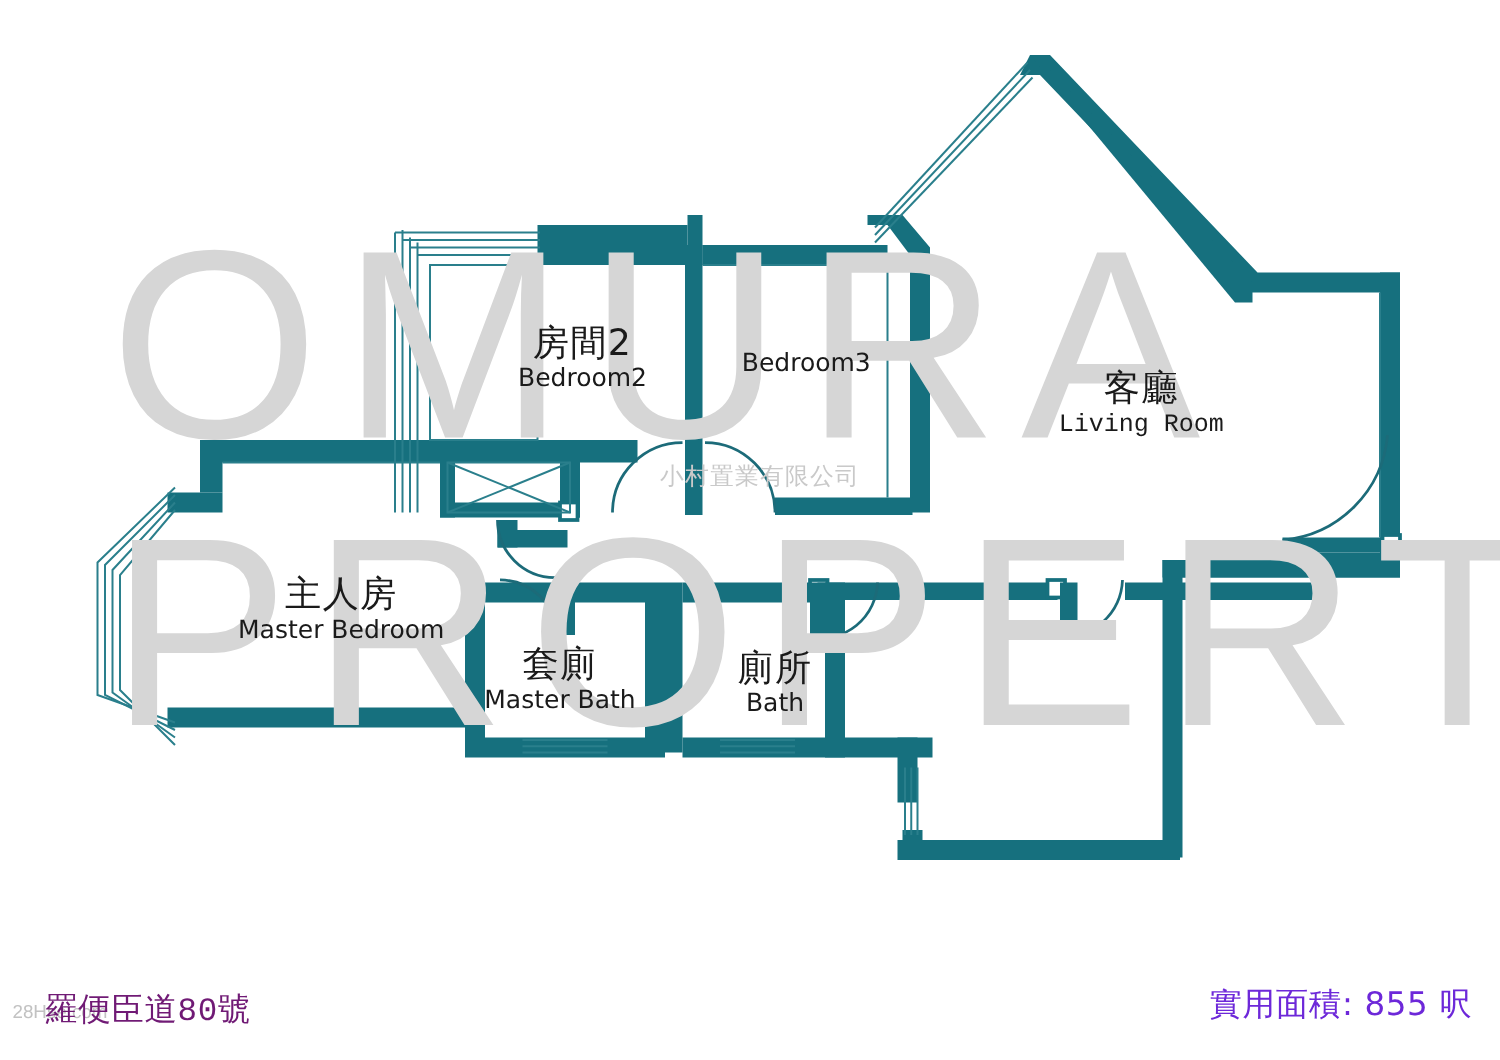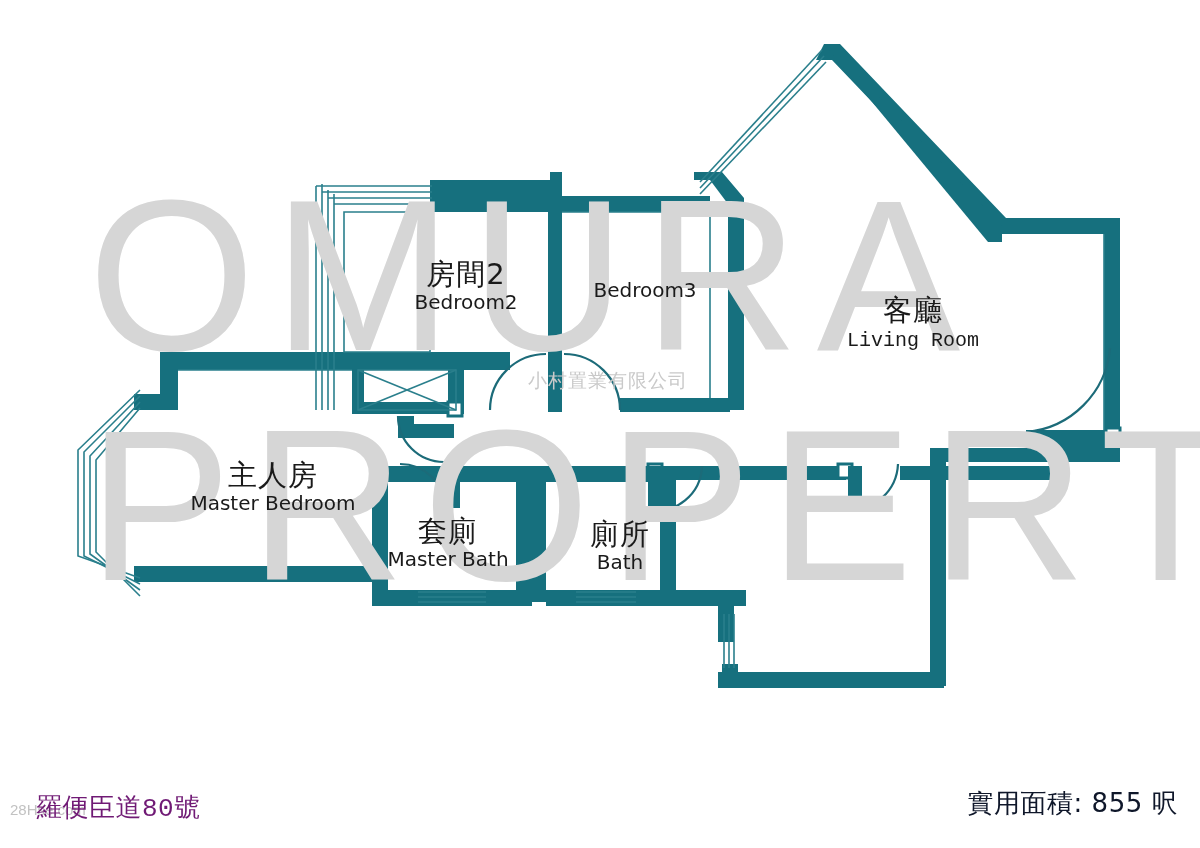--- a/index.html
+++ b/index.html
@@ -38,21 +38,21 @@
   .room-label .cn{display:block;font-size:29px;font-weight:400;letter-spacing:1px;}
   .room-label .en{display:block;font-size:20px;font-weight:400;letter-spacing:0px;margin-top:1px;}
 
   .footer-title{
     position:absolute;left:36px;top:790px;
     font-size:26px;color:#701a75;font-weight:400;letter-spacing:0.5px;
     font-family:Liberation Mono, monospace;
   }
   .footer-area{
     position:absolute;right:22px;top:786px;
-    font-size:26px;color:#0f172a;font-weight:400;letter-spacing:0.5px;
+    font-size:26px;color:#6d28d9;font-weight:400;letter-spacing:0.5px;
     font-family:"DejaVu Sans","Liberation Sans",sans-serif;
     text-align:left;
   }
   .footer-wm{
     position:absolute;left:10px;top:801px;
     font-size:15px;color:#c2c2c2;letter-spacing:0px;
     font-family:"Liberation Sans","DejaVu Sans",sans-serif;
   }
 </style>
 </head>

